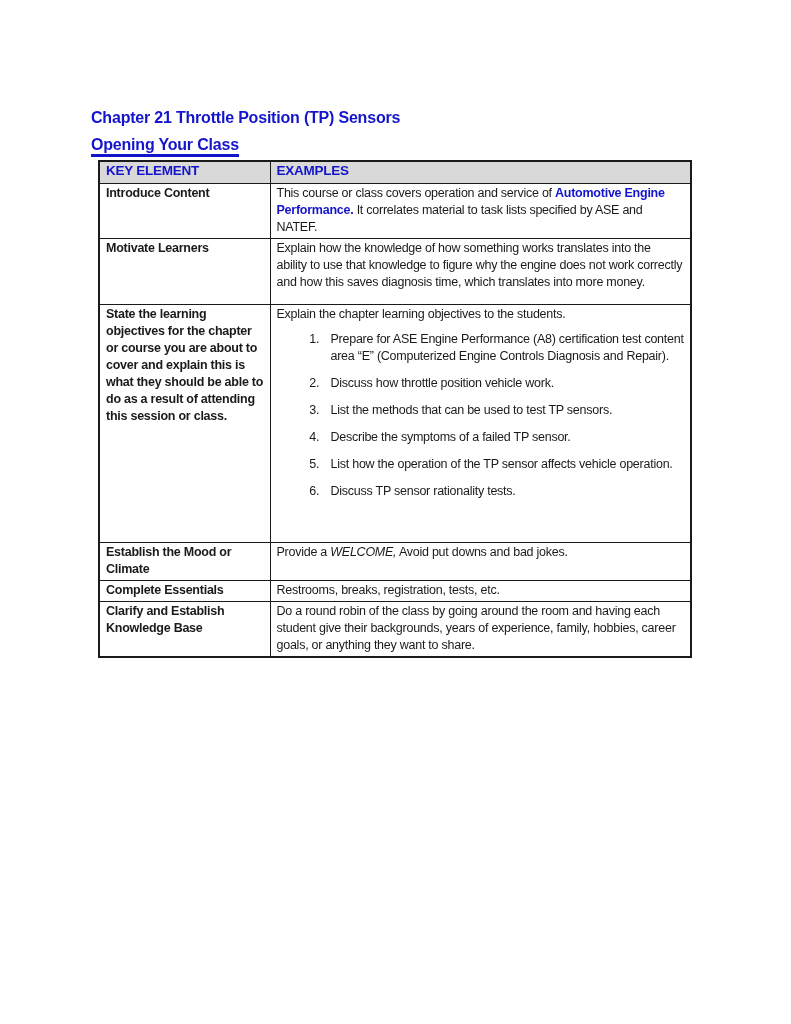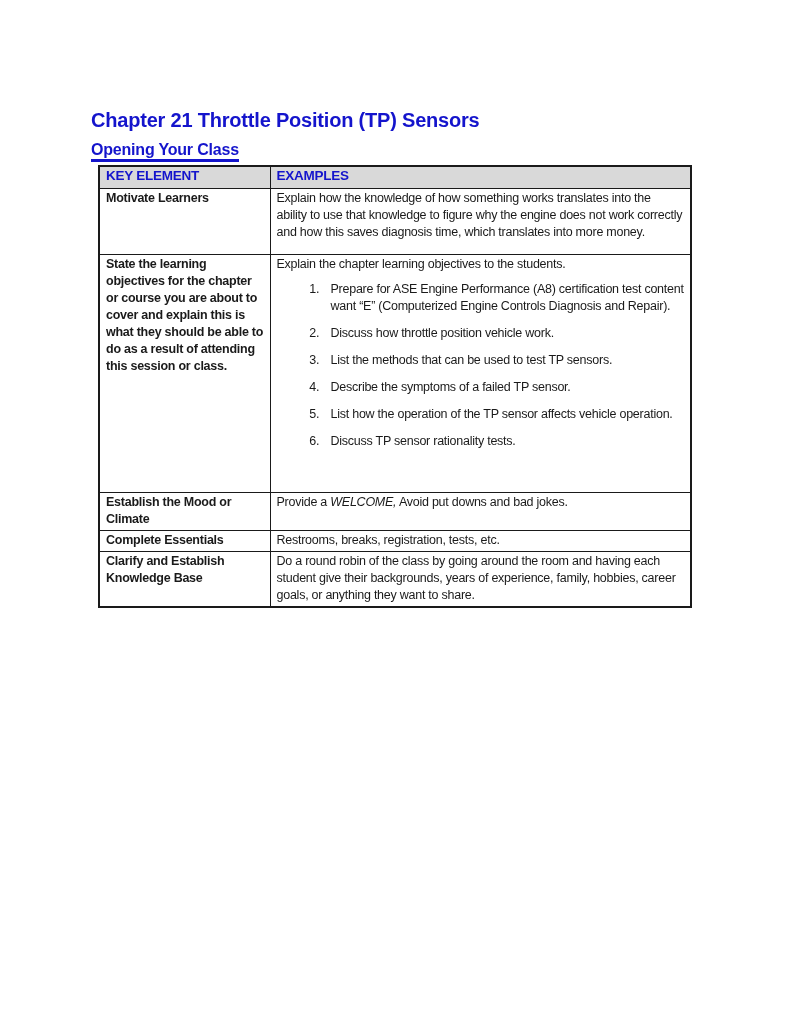--- a/index.html
+++ b/index.html
@@ -19,21 +19,21 @@
   .doc-title {
     color: var(--accent, #1414CC);
     font-size: 19.5px; font-weight: bold;
     letter-spacing: -0.2px;
     margin: 0 0 10px 0;
     line-height: 1.2;
   }
   .doc-title sup { font-size: 12px; }
   .chapter-title {
     color: var(--accent, #1414CC);
-    font-size: 20px; font-weight: bold;
+    font-size: 16px; font-weight: bold;
     letter-spacing: -0.2px;
     margin: 0 0 7px 0;
     line-height: 1.25;
   }
   .section-title-wrap { margin: 0 0 3px 0; }
   .section-title {
     color: var(--accent, #1414CC);
     font-size: 16px; font-weight: bold;
     letter-spacing: -0.2px;
     display: inline-block;
@@ -102,30 +102,34 @@
         <col class="key-col">
         <col>
       </colgroup>
     <thead>
       <tr>
         <th>KEY ELEMENT</th>
         <th>EXAMPLES</th>
       </tr>
     </thead>
     <tbody>
+      <tr class="r0">
+        <td class="key-cell">Introduce Content</td>
+        <td><span>This course or class covers operation and service of </span><span class="hl">Automotive Engine Performance.</span><span> It correlates material to task lists specified by ASE and NATEF.</span></td>
+      </tr>
       <tr class="r1">
         <td class="key-cell">Motivate Learners</td>
         <td>Explain how the knowledge of how something works translates into the ability to use that knowledge to figure why the engine does not work correctly and how this saves diagnosis time, which translates into more money.</td>
       </tr>
       <tr class="r2">
         <td class="key-cell">State the learning objectives for the chapter or course you are about to cover and explain this is what they should be able to do as a result of attending this session or class.</td>
         <td>
           <div>Explain the chapter learning objectives to the students.</div>
           <ol class="objectives">
-            <li>Prepare for ASE Engine Performance (A8) certification test content want “E” (Computerized Engine Controls Diagnosis and Repair).</li>
+            <li>Prepare for ASE Engine Performance (A8) certification test content area “E” (Computerized Engine Controls Diagnosis and Repair).</li>
             <li>Discuss how throttle position vehicle work.</li>
             <li>List the methods that can be used to test TP sensors.</li>
             <li>Describe the symptoms of a failed TP sensor.</li>
             <li>List how the operation of the TP sensor affects vehicle operation.</li>
             <li>Discuss TP sensor rationality tests.</li>
           </ol>
         </td>
       </tr>
       <tr class="r3">
         <td class="key-cell">Establish the Mood or Climate</td>

